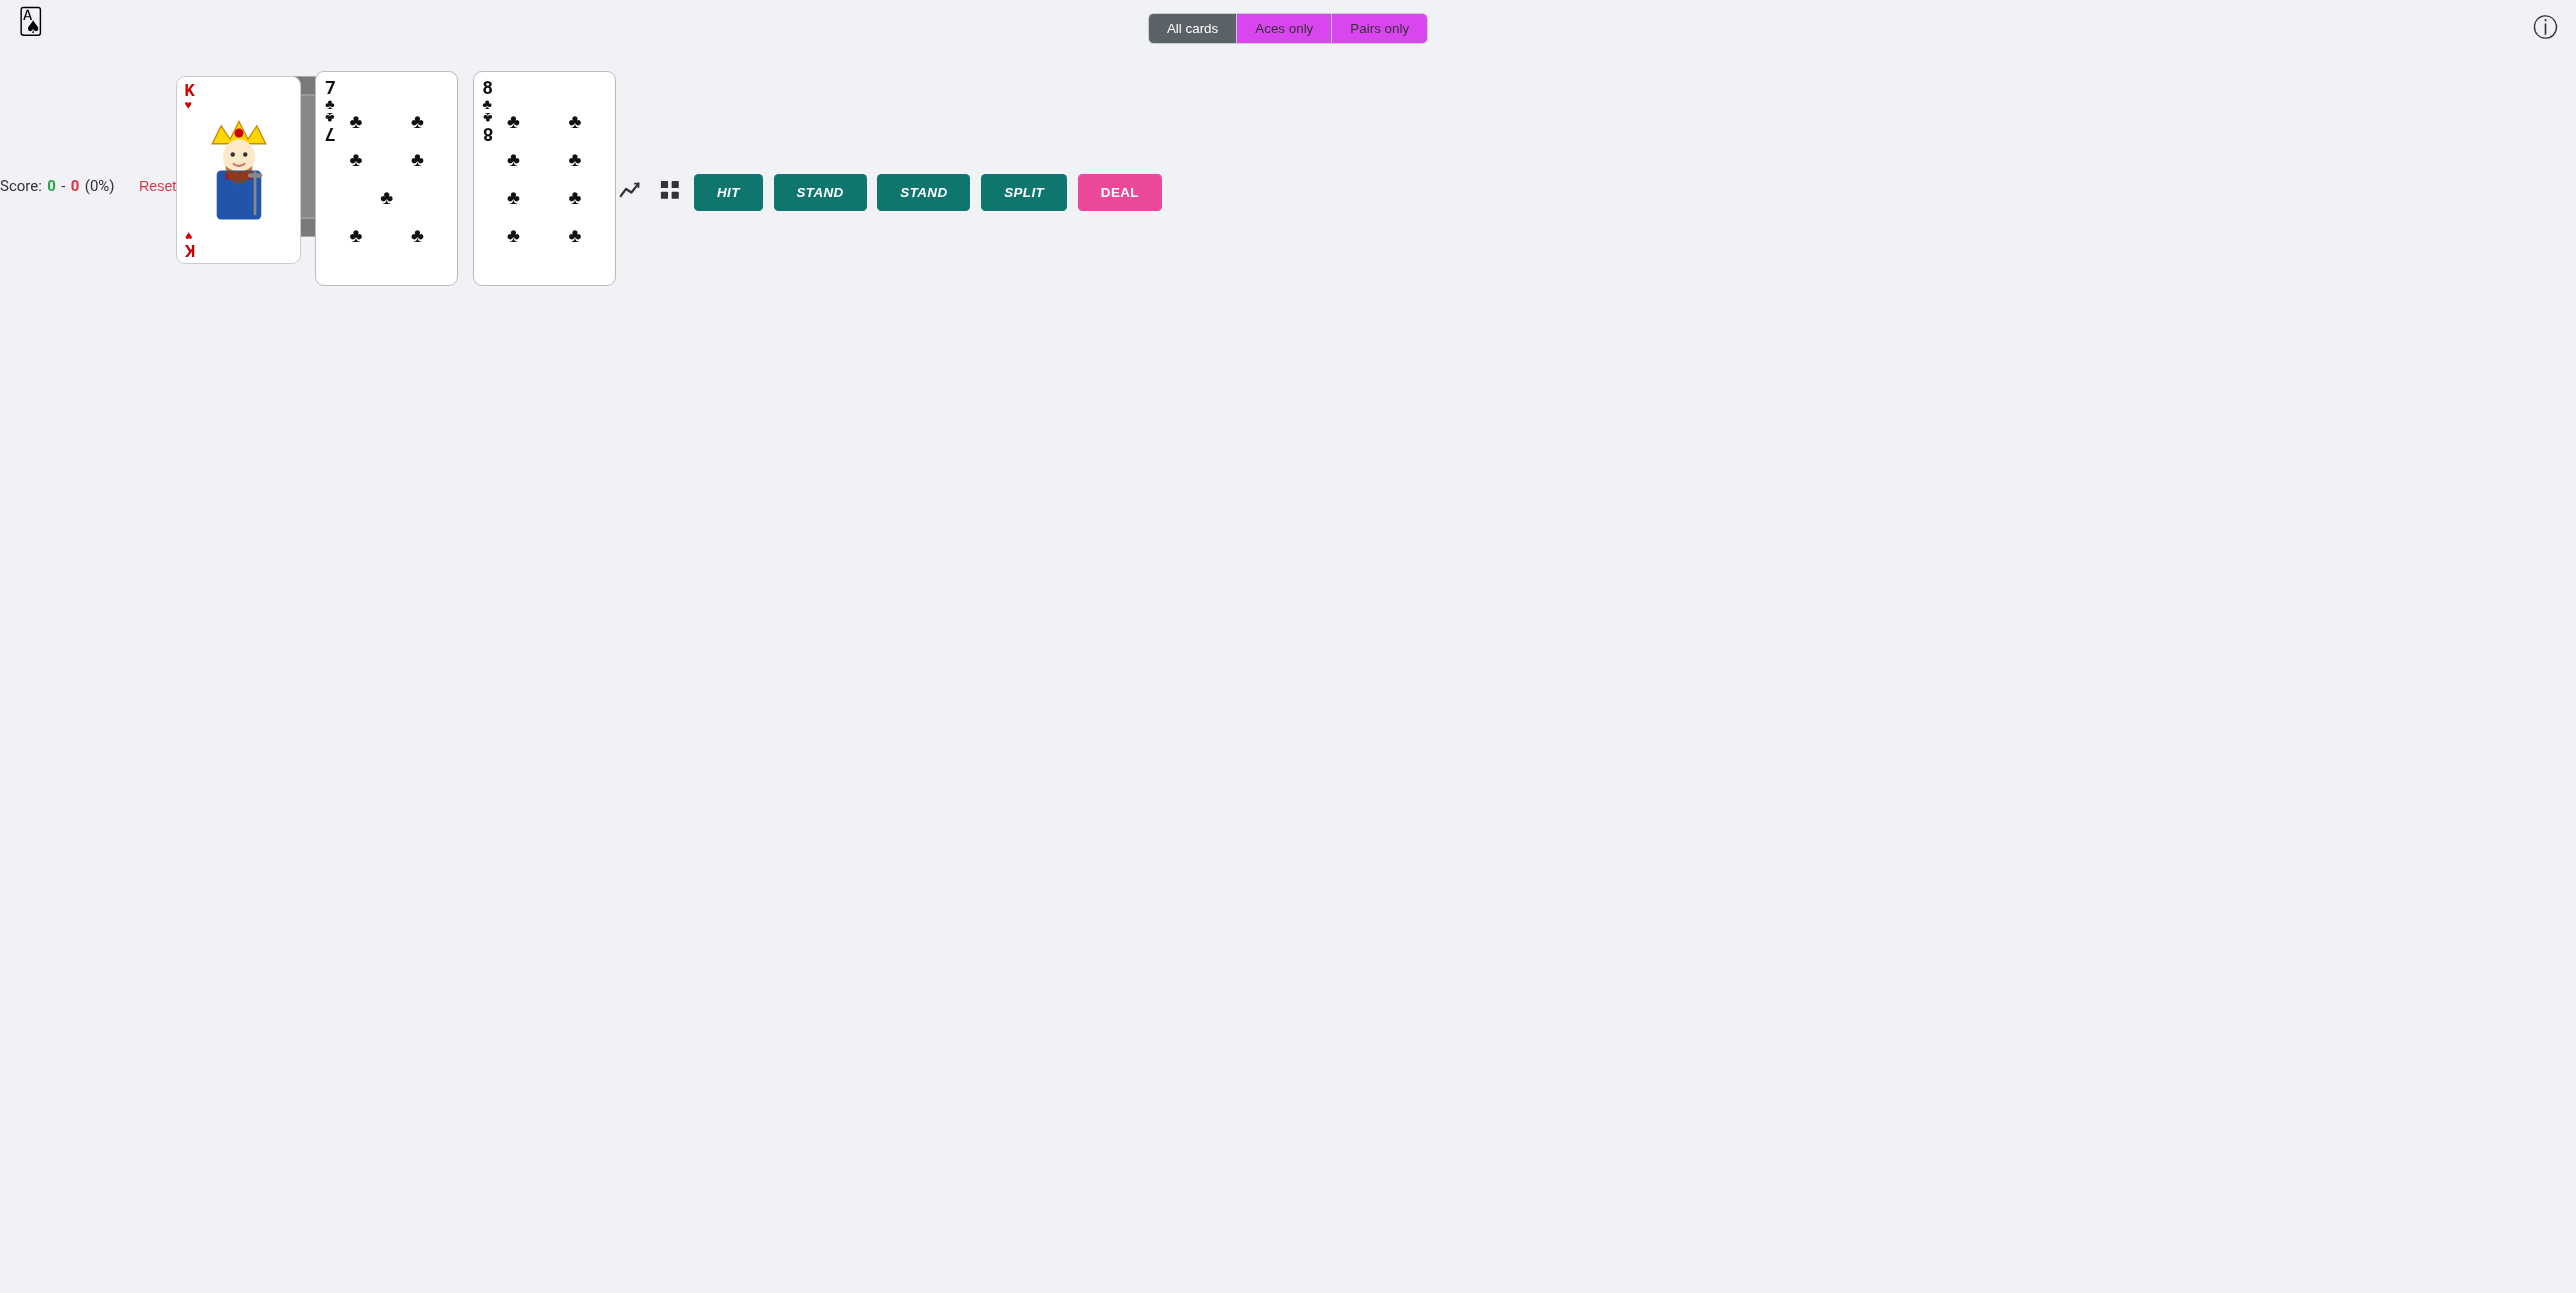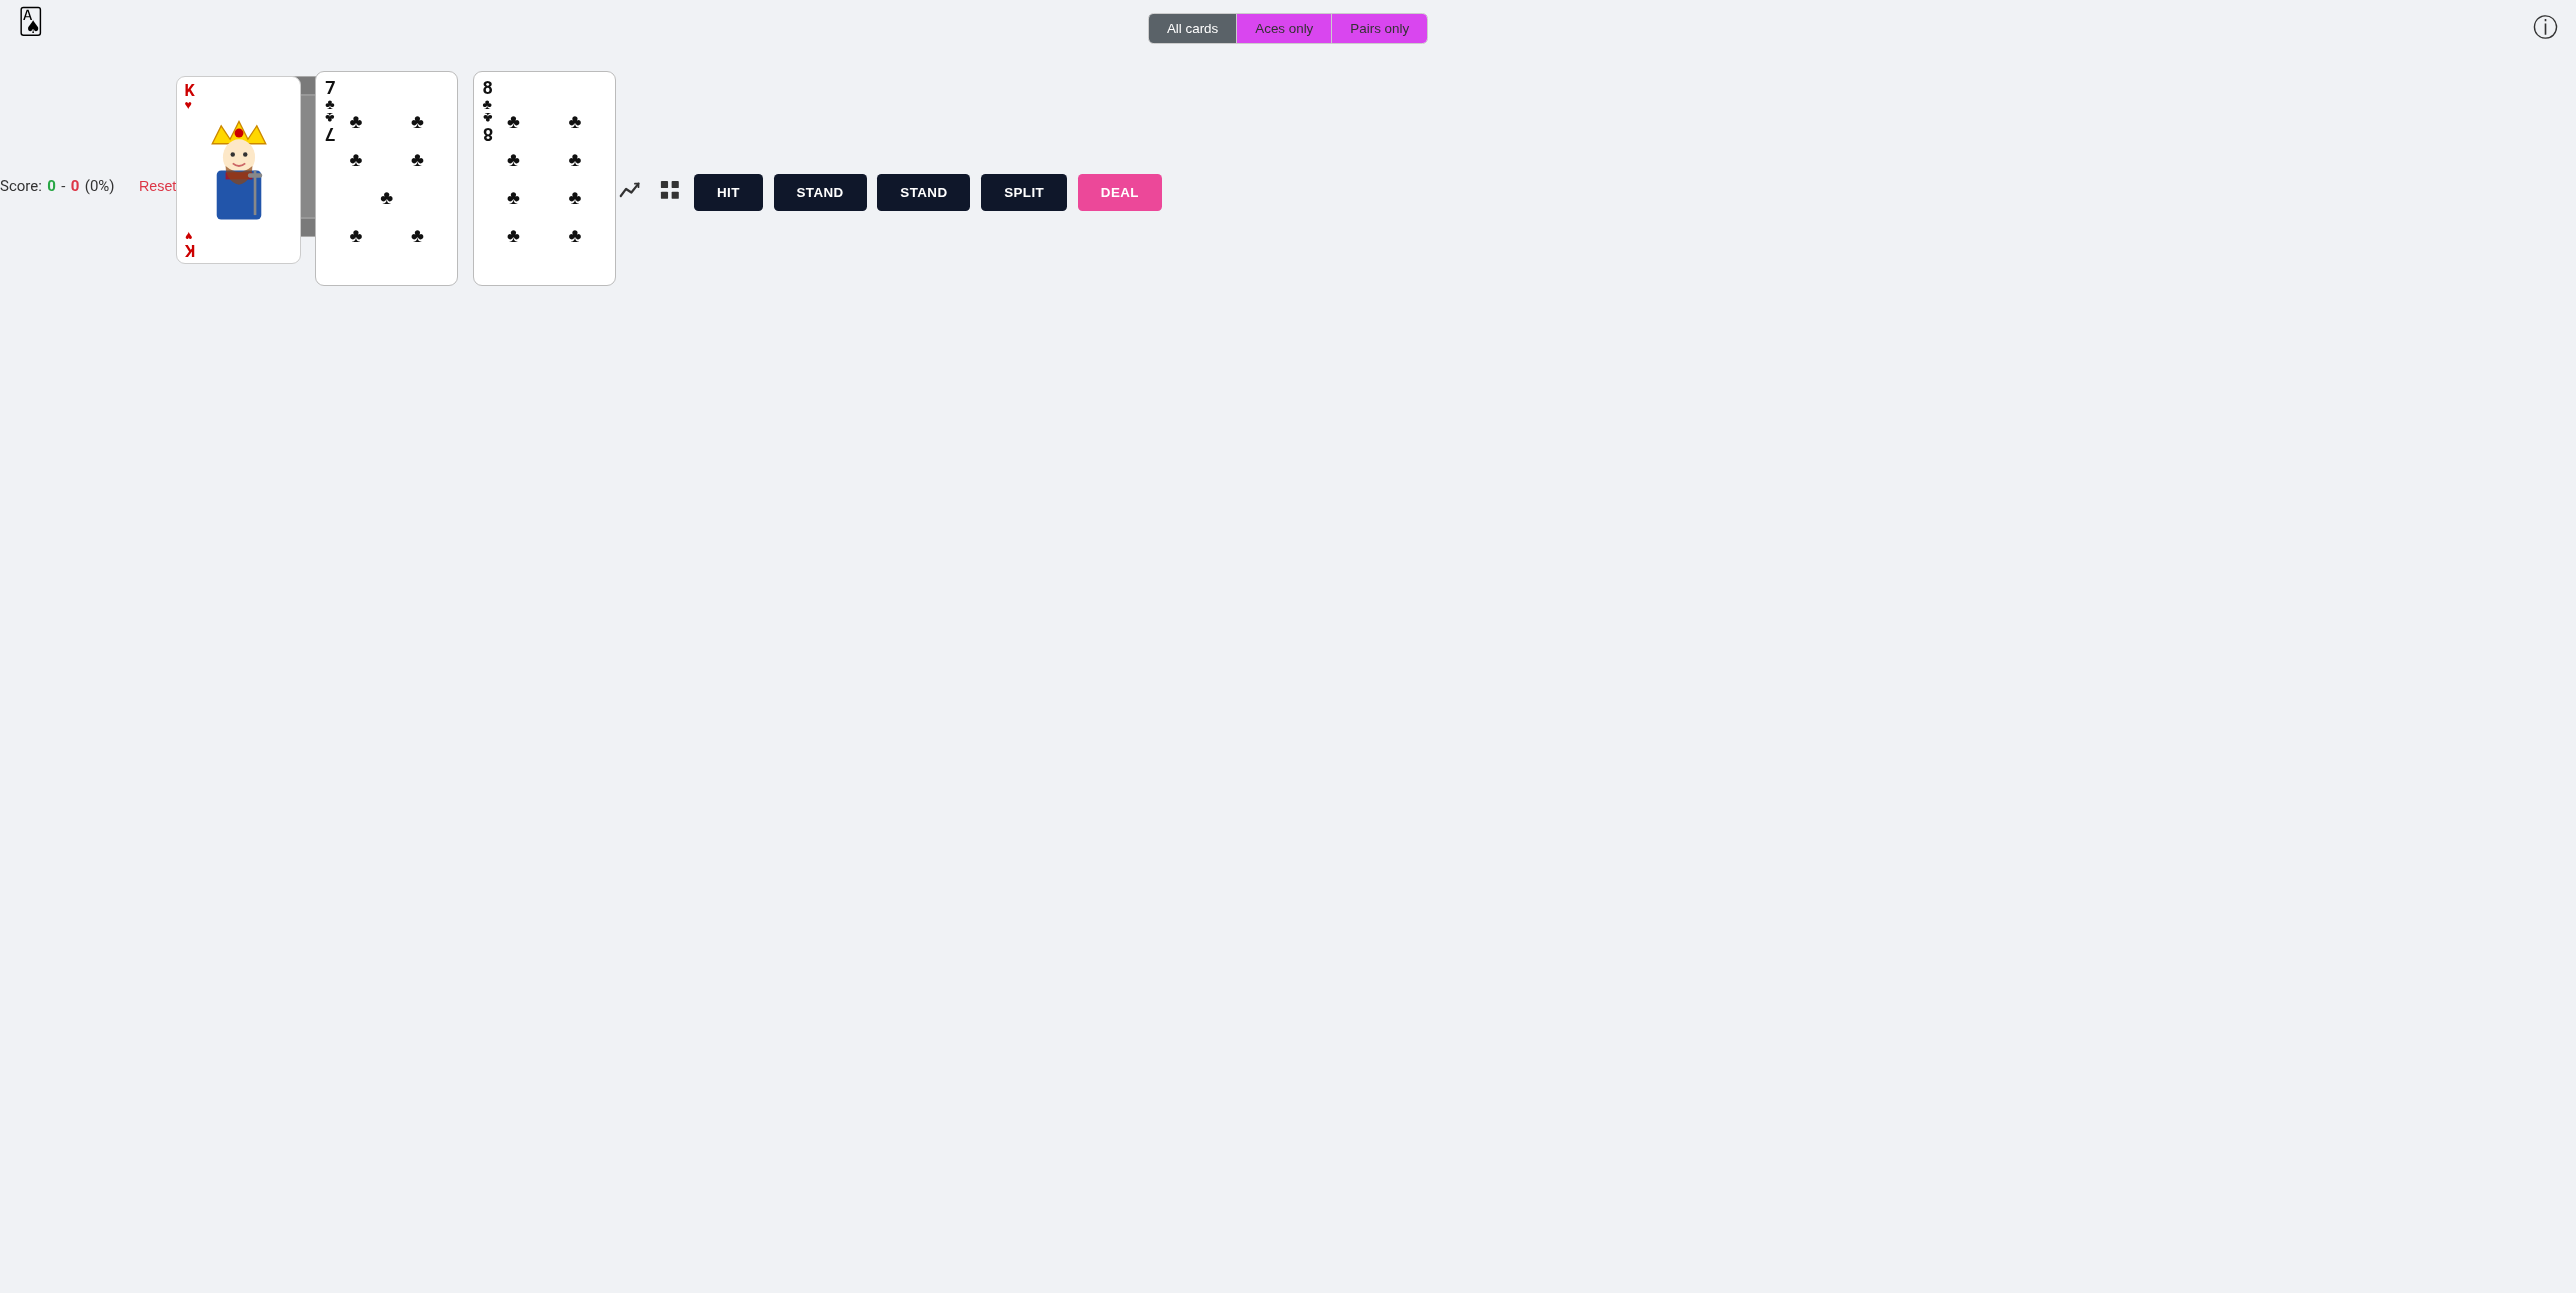--- a/index.html
+++ b/index.html
@@ -249,22 +249,23 @@
     .action-btn {
       padding: 10.7px 23px;
       font-size: 13.4px;
       font-weight: 600;
       border: none;
       border-radius: 4.5px;
       cursor: pointer;
       letter-spacing: 0.4px;
     }
     .btn-gray {
-      background: #0f172a;
+      background: #0f766e;
       color: #fff;
+      font-style: italic;
     }
     .btn-blue {
       background: #ec4899;
       color: #fff;
     }
   </style>
 </head>
 <body>
 
 <div class="header">

